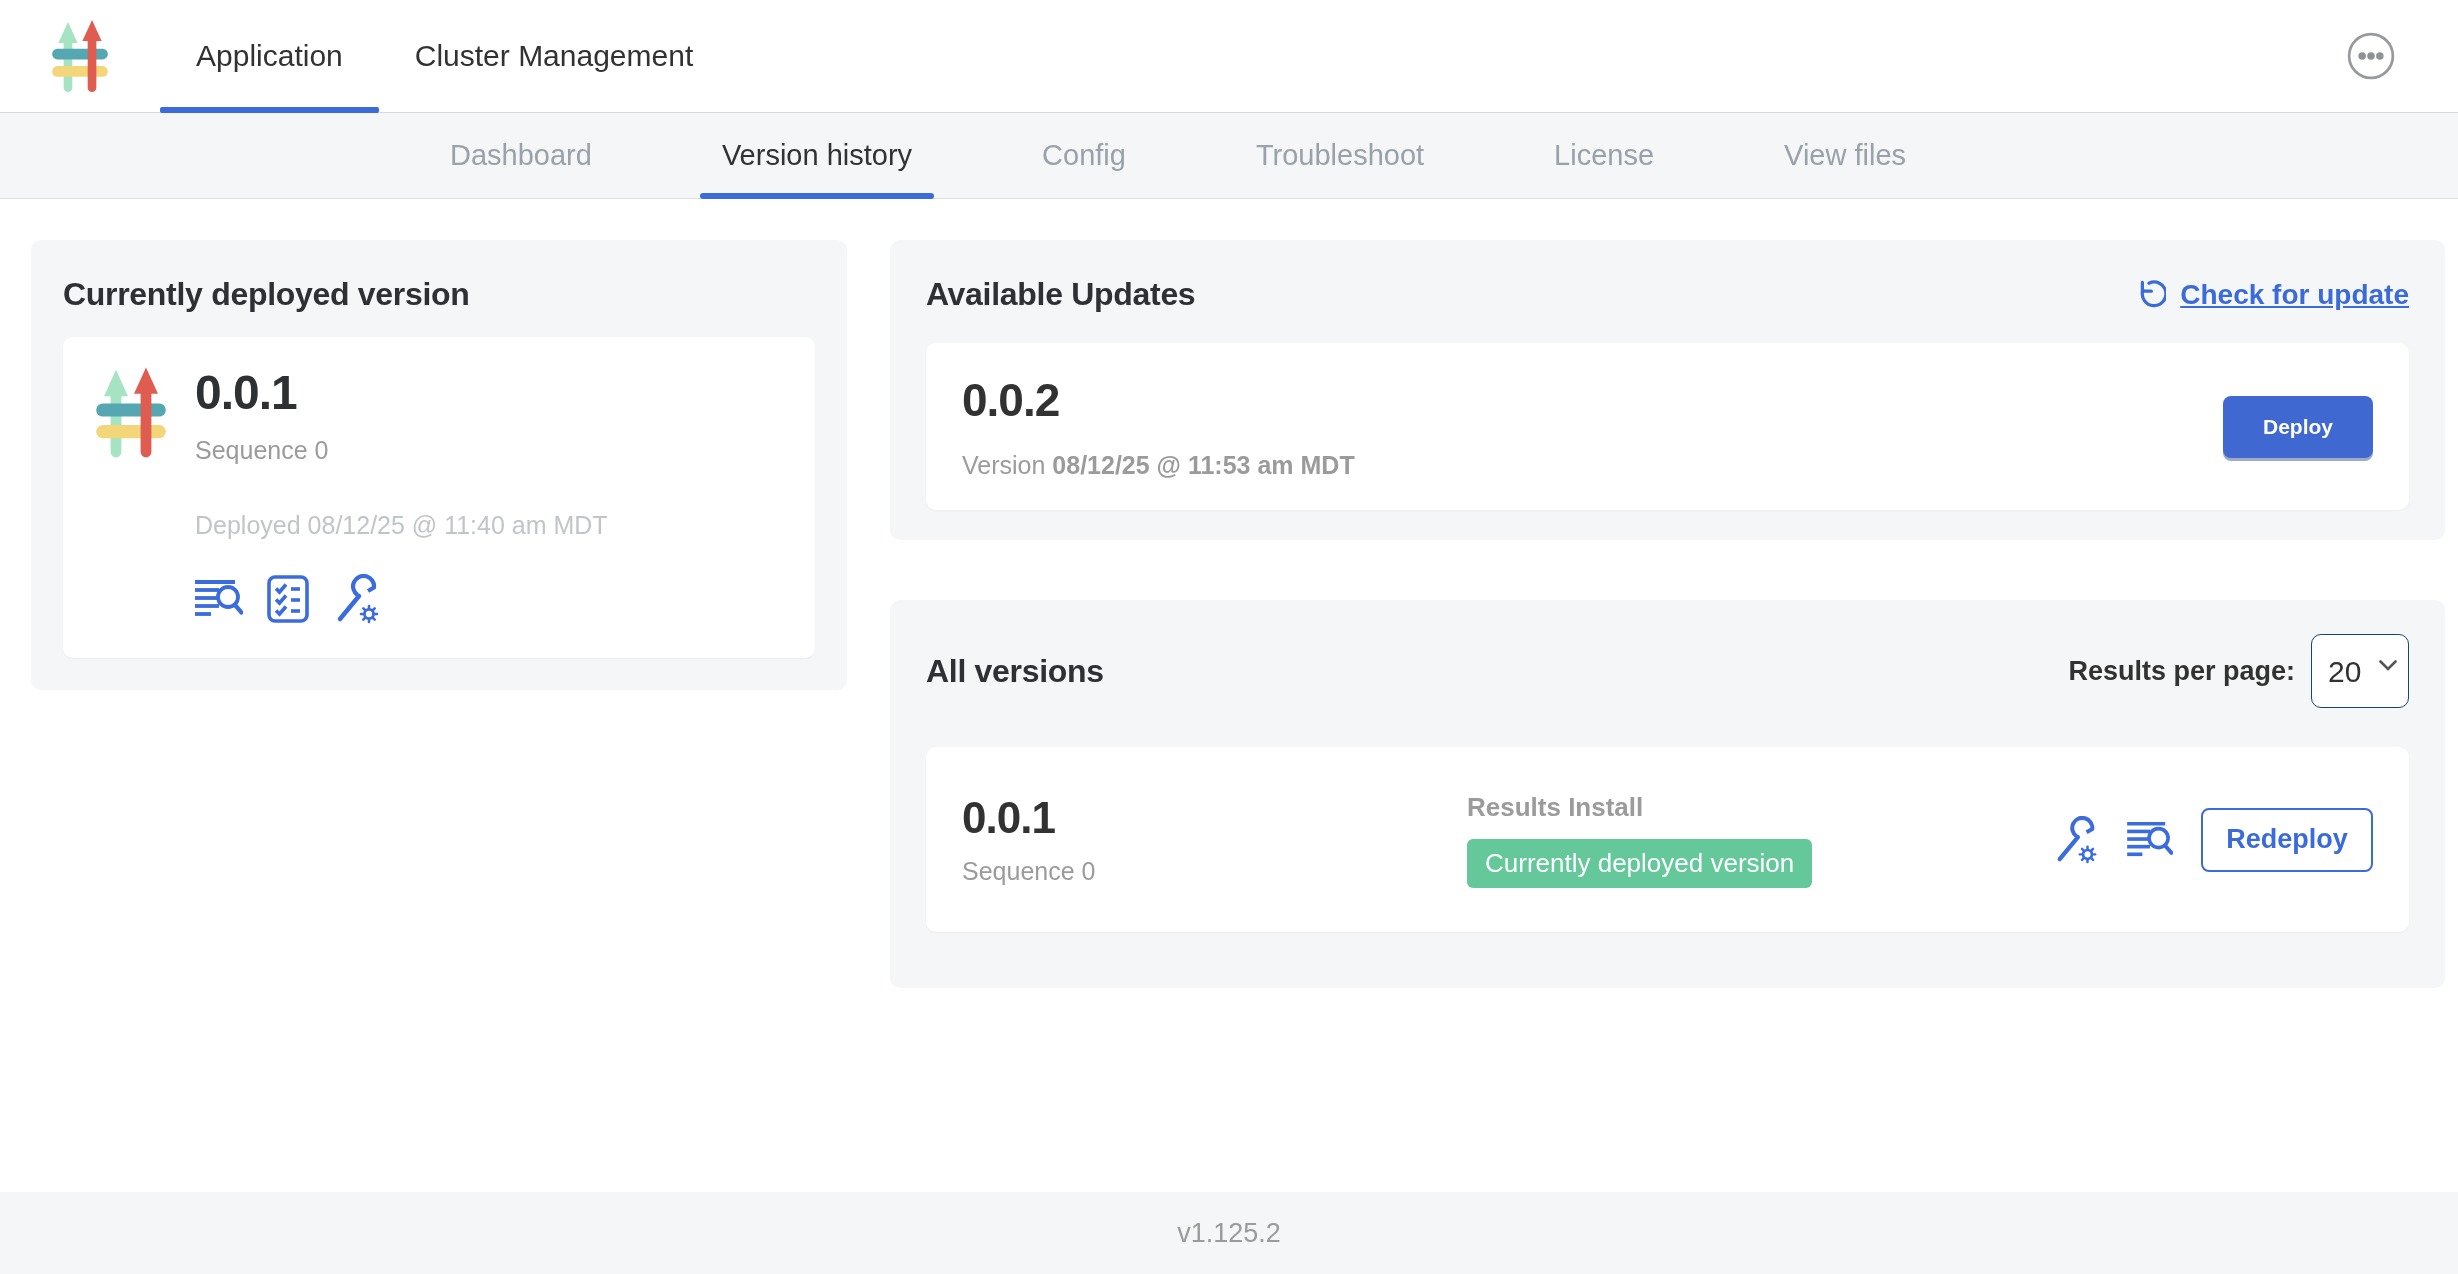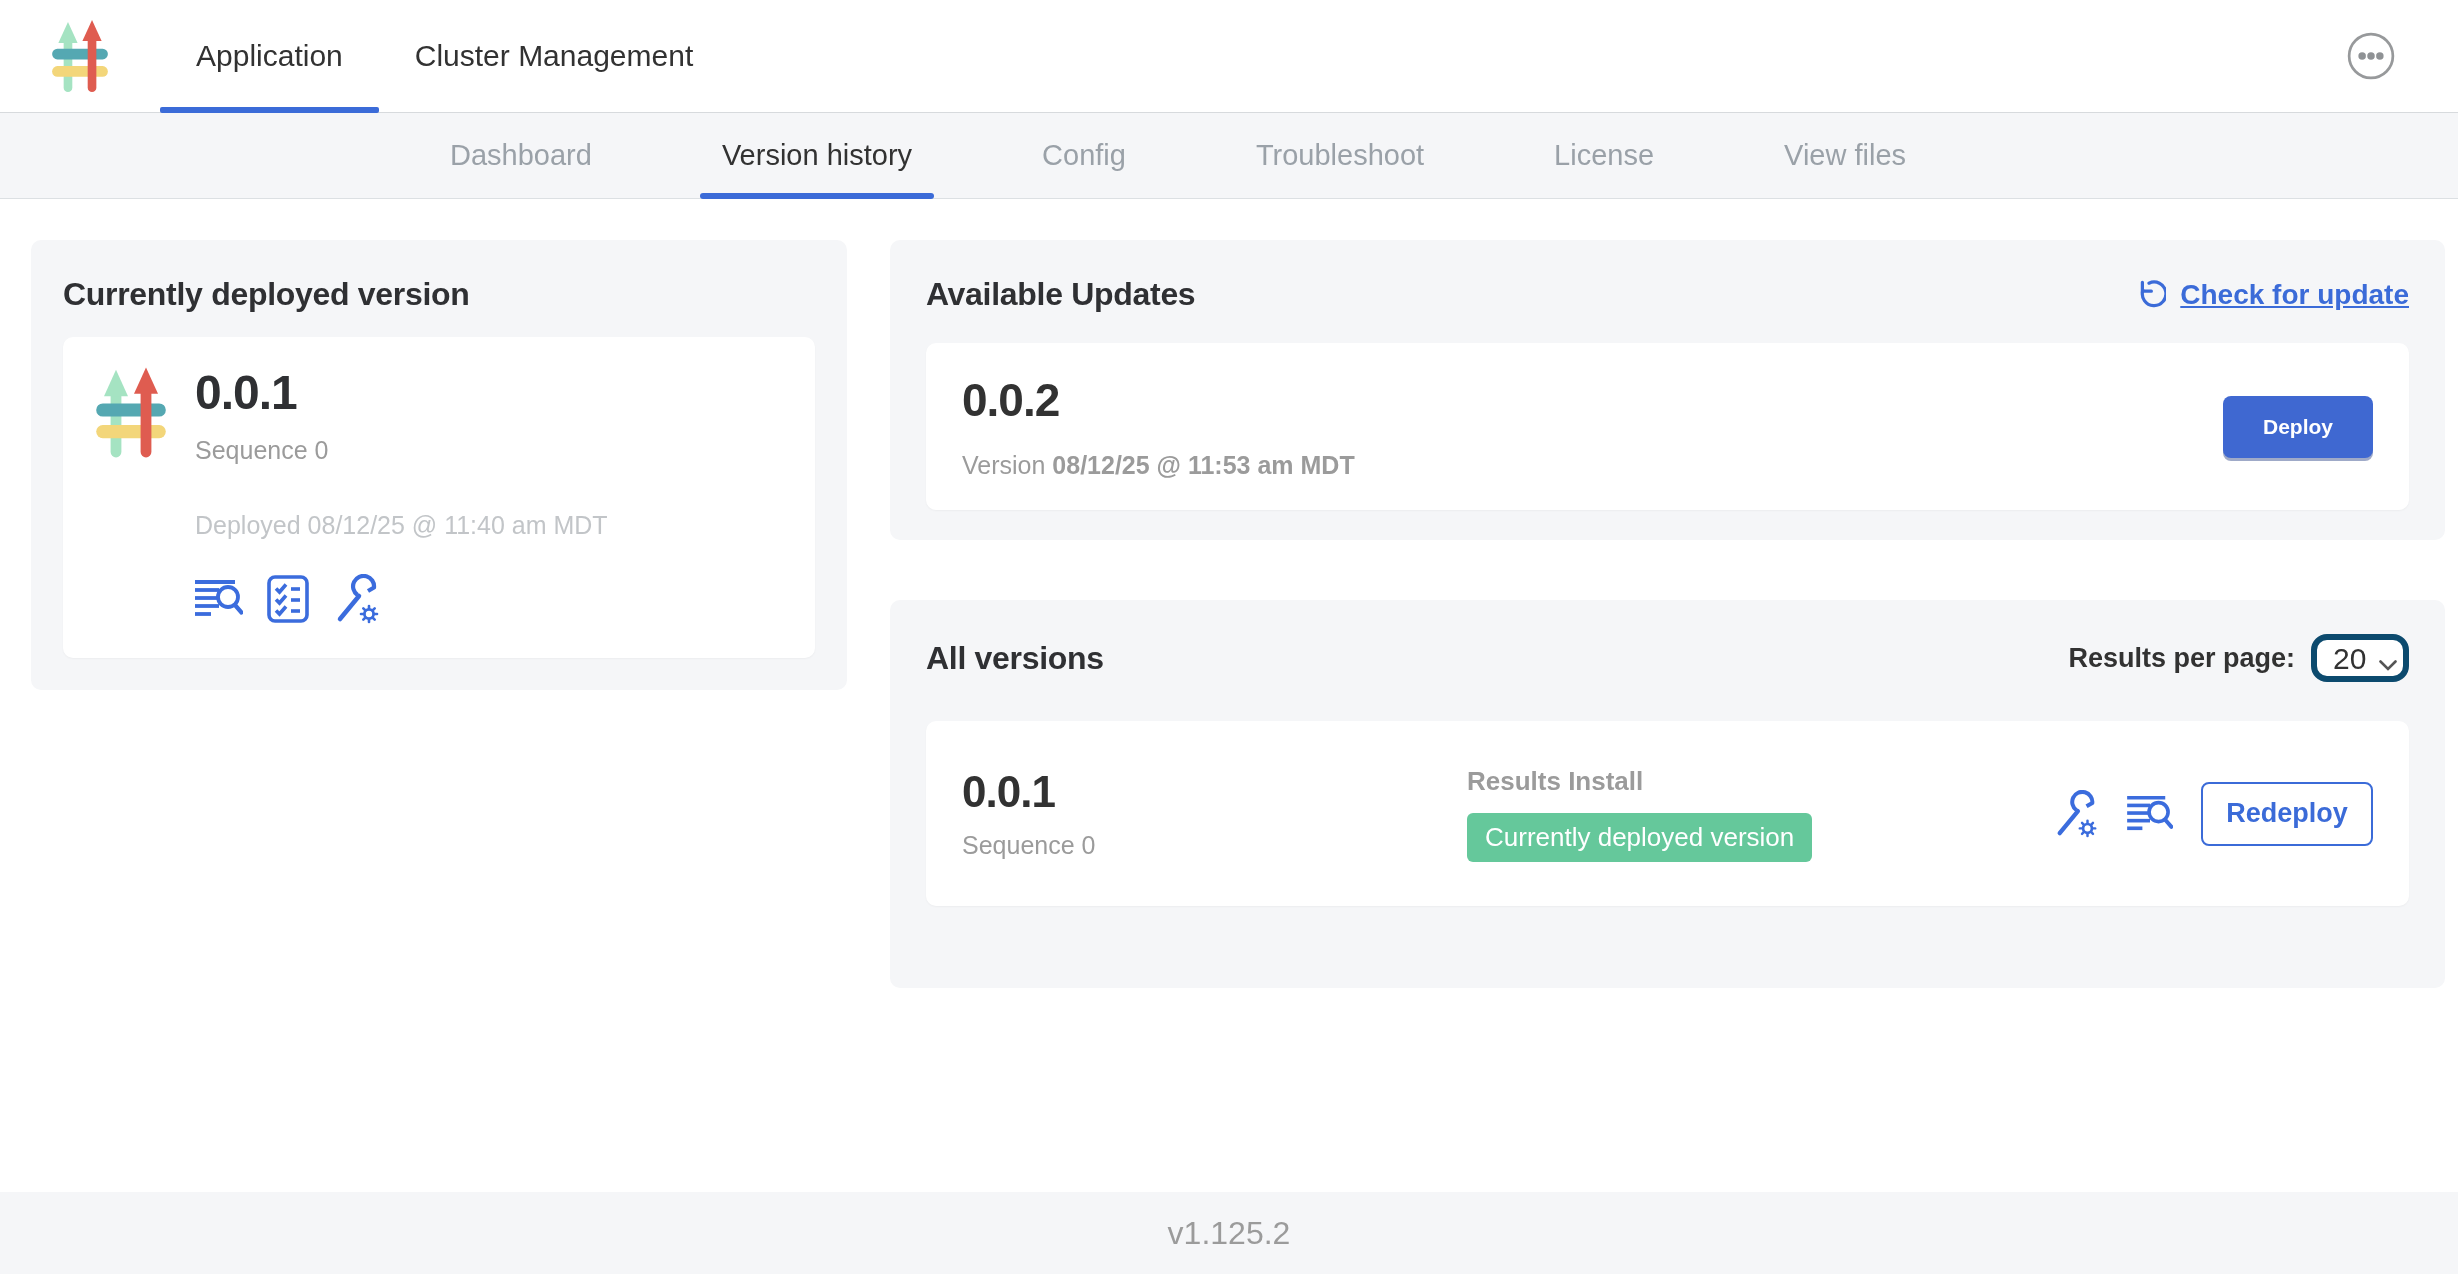--- a/index.html
+++ b/index.html
@@ -180,24 +180,24 @@
     cursor: pointer;
     box-shadow: 0 3px 0 rgba(43, 66, 133, 0.45);
   }
 
   .versions-card { margin-top: 60px; height: 388px; padding: 34px 36px; }
   .per-page-group { display: flex; align-items: center; gap: 16px; }
   .per-page-label { font-size: 27px; font-weight: 700; color: #323232; }
   .select-wrap { position: relative; }
   .per-page-select {
     width: 98px;
-    height: 48px;
-    background: #ffffff;
-    border: 6px solid #0c4a6e;
-    border-radius: 16px;
+    height: 74px;
+    background: #ffffff;
+    border: 1px solid #0c4a6e;
+    border-radius: 10px;
     font-size: 30px;
     font-family: inherit;
     color: #323232;
     padding: 0 34px 0 16px;
     appearance: none;
     -webkit-appearance: none;
     cursor: pointer;
   }
   .select-chevron {
     position: absolute;
@@ -246,21 +246,21 @@
 
   
   .footer {
     position: absolute;
     left: 0; right: 0; bottom: 0;
     height: 82px;
     background: #f5f6f8;
     display: flex;
     align-items: center;
     justify-content: center;
-    font-size: 32px;
+    font-size: 27px;
     color: #9b9b9b;
   }
 
   svg { display: block; }
 </style>
 </head>
 <body>
 
 <header class="header">
   <div class="logo-wrap">

